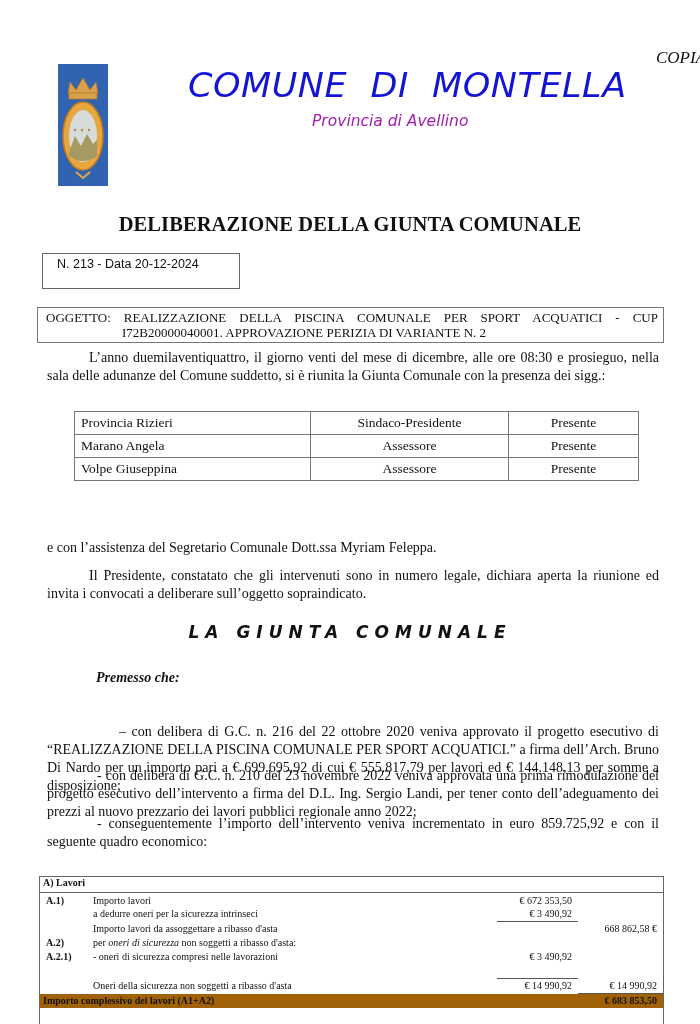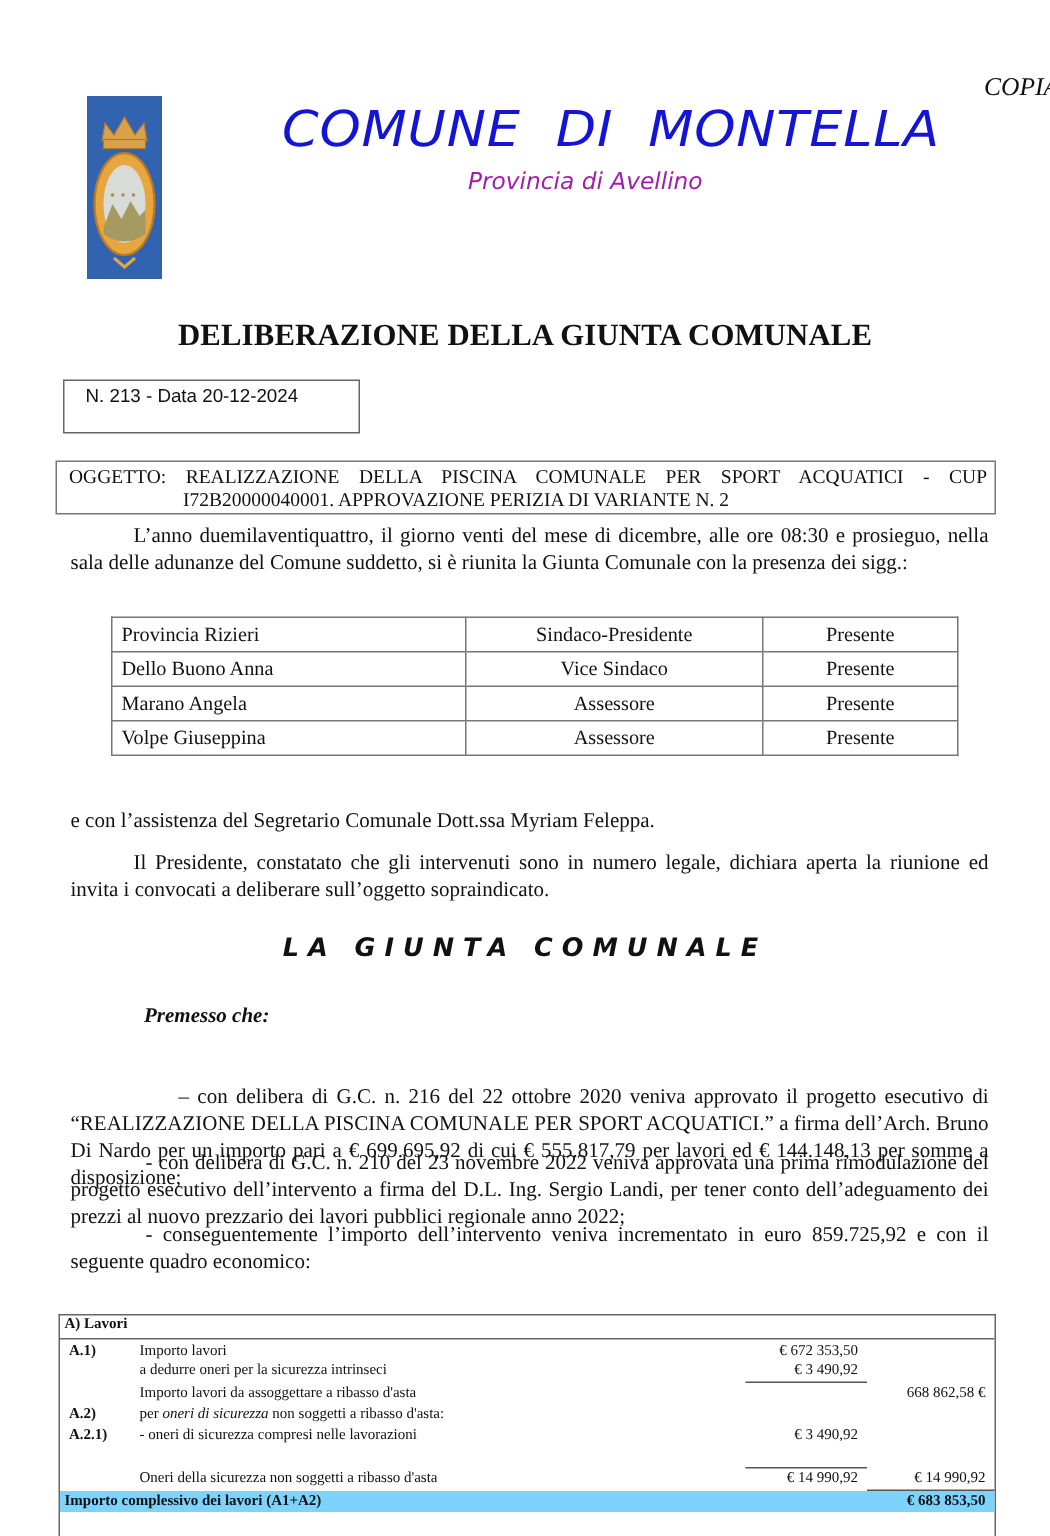--- a/index.html
+++ b/index.html
@@ -56,21 +56,21 @@
   .qe .hdr { position: absolute; left: 0; top: 0; width: 100%; height: 15px; border-bottom: 1.5px solid #666;
              font-weight: bold; }
   .qe .hdr span { position: absolute; left: 3px; top: 0px; }
   .qe .row { position: absolute; left: 0; width: 100%; height: 13px; line-height: 13px; }
   .qe .code { position: absolute; left: 6px; font-weight: bold; }
   .qe .desc { position: absolute; left: 53px; }
   .qe .v1 { position: absolute; right: 91px; text-align: right; }
   .qe .v2 { position: absolute; right: 6px; text-align: right; }
   .qe .ul1 { position: absolute; left: 457px; width: 81px; height: 0; border-top: 1px solid #555; }
   .qe .ul2 { position: absolute; left: 538px; width: 85px; height: 0; border-top: 1px solid #555; }
-  .qe .total { position: absolute; left: 0; top: 132px; width: 100%; height: 14px; background: #7dd3fc;
+  .qe .total { position: absolute; left: 0; top: 132px; width: 100%; height: 14px; background: #a16207;
                font-weight: bold; line-height: 14px; }
   .qe .total .tl { position: absolute; left: 3px; }
   .qe .total .tv { position: absolute; right: 6px; }
 </style>
 </head>
 <body>
 
 <div class="abs copia">COPIA</div>
 
 <div class="abs logo">
@@ -103,25 +103,20 @@
   <div class="l2">I72B20000040001. APPROVAZIONE PERIZIA DI VARIANTE N. 2</div>
 </div>
 
 <div class="abs para p-intro">L’anno  duemilaventiquattro, il giorno  venti del mese di dicembre, alle ore 08:30 e prosieguo, nella sala delle adunanze del Comune suddetto, si è riunita la Giunta Comunale con la presenza dei sigg.:</div>
 
 <table class="giunta">
   <tbody>
     <tr>
       <td>Provincia Rizieri</td>
       <td class="c2">Sindaco-Presidente</td>
-      <td class="c3">Presente</td>
-    </tr>
-    <tr>
-      <td>Dello Buono Anna</td>
-      <td class="c2">Vice Sindaco</td>
       <td class="c3">Presente</td>
     </tr>
     <tr>
       <td>Marano Angela</td>
       <td class="c2">Assessore</td>
       <td class="c3">Presente</td>
     </tr>
     <tr>
       <td>Volpe Giuseppina</td>
       <td class="c2">Assessore</td>

